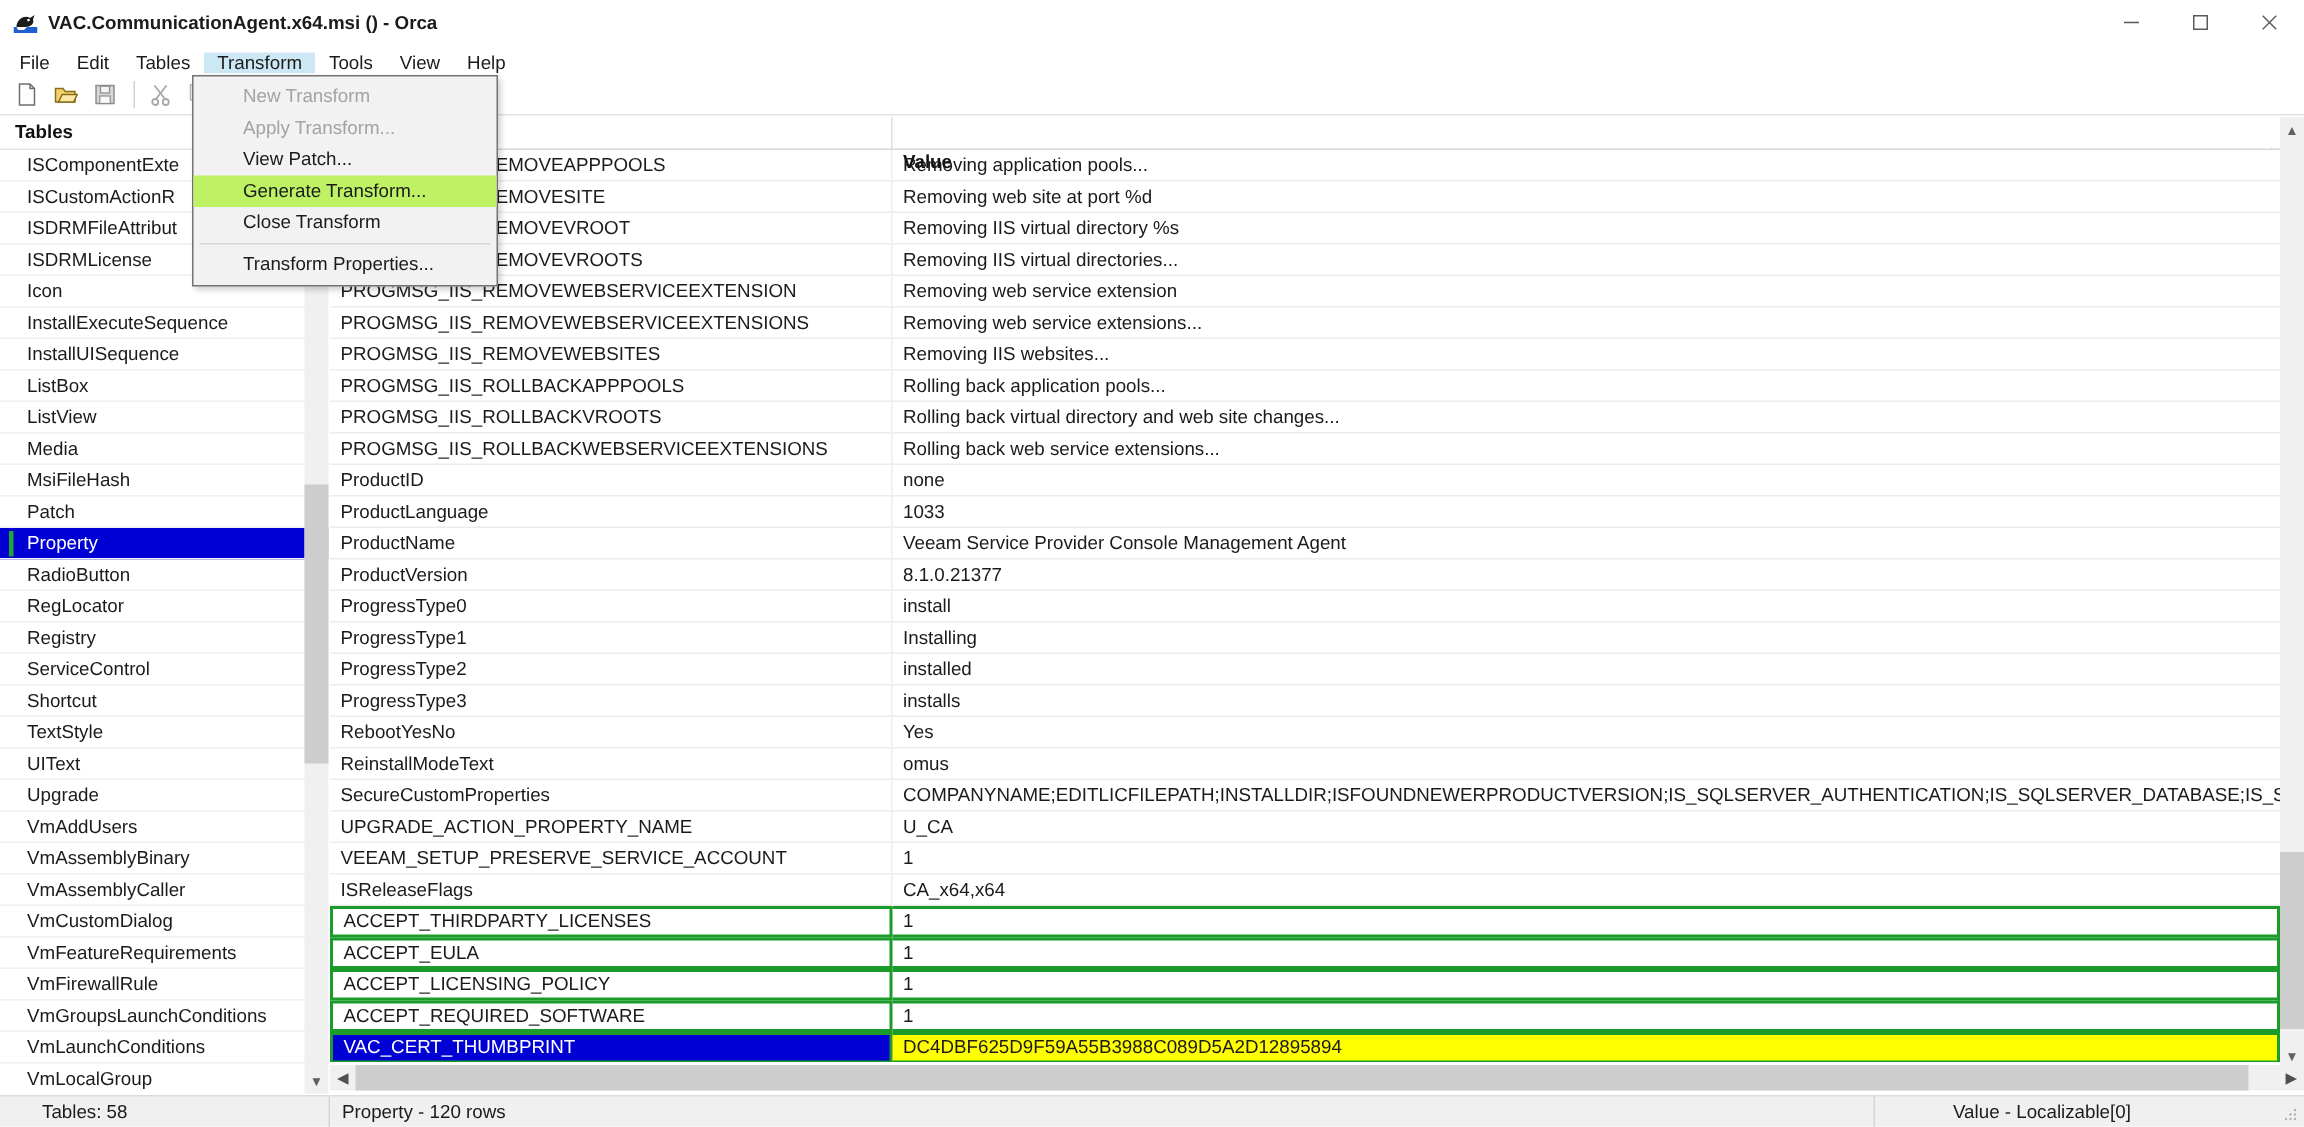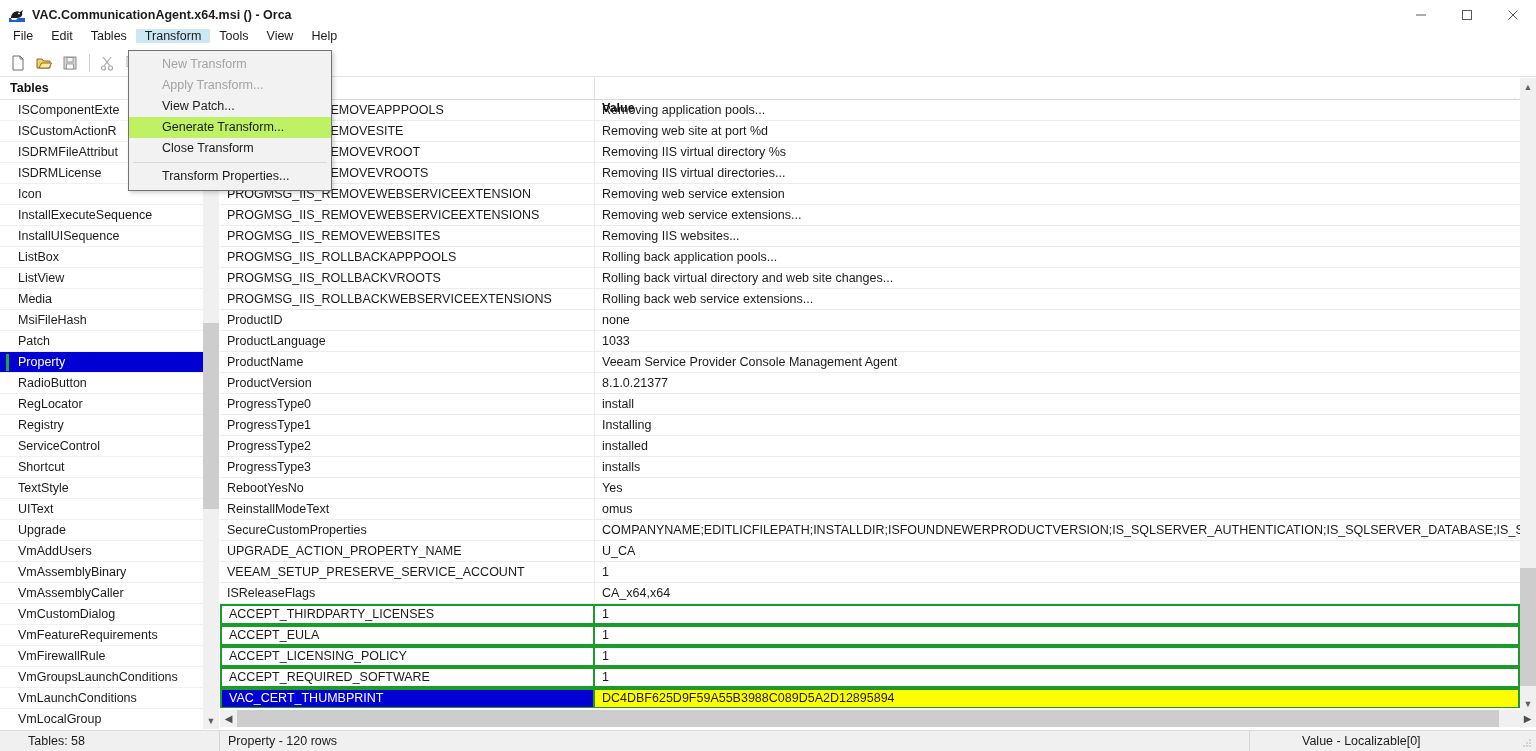--- a/index.html
+++ b/index.html
@@ -31,21 +31,21 @@
     width: 46px; height: 29px; display: flex; align-items: center;
     justify-content: center; color: #4a4a4a; font-size: 12px;
     flex: none;
   }
   .wbtn svg { display:block; }
   #win-controls { position: absolute; right: 0; top: 0; display: flex; }
 
   
   #menubar {
     position: absolute; top: 29px; left: 0; width: 1536px; height: 20px;
-    background: #ffffff; display: flex; align-items: flex-start;
+    background: #ffffff; display: flex; align-items: flex-end;
     padding-left: 4px;
   }
   .menu-item {
     padding: 0 9px; display: flex; align-items: center;
     font-size: 12.5px; color: #1b1b1b; white-space: nowrap;
   }
   .menu-item.open { background: #cce8f4; }
 
   
   #toolbar {

